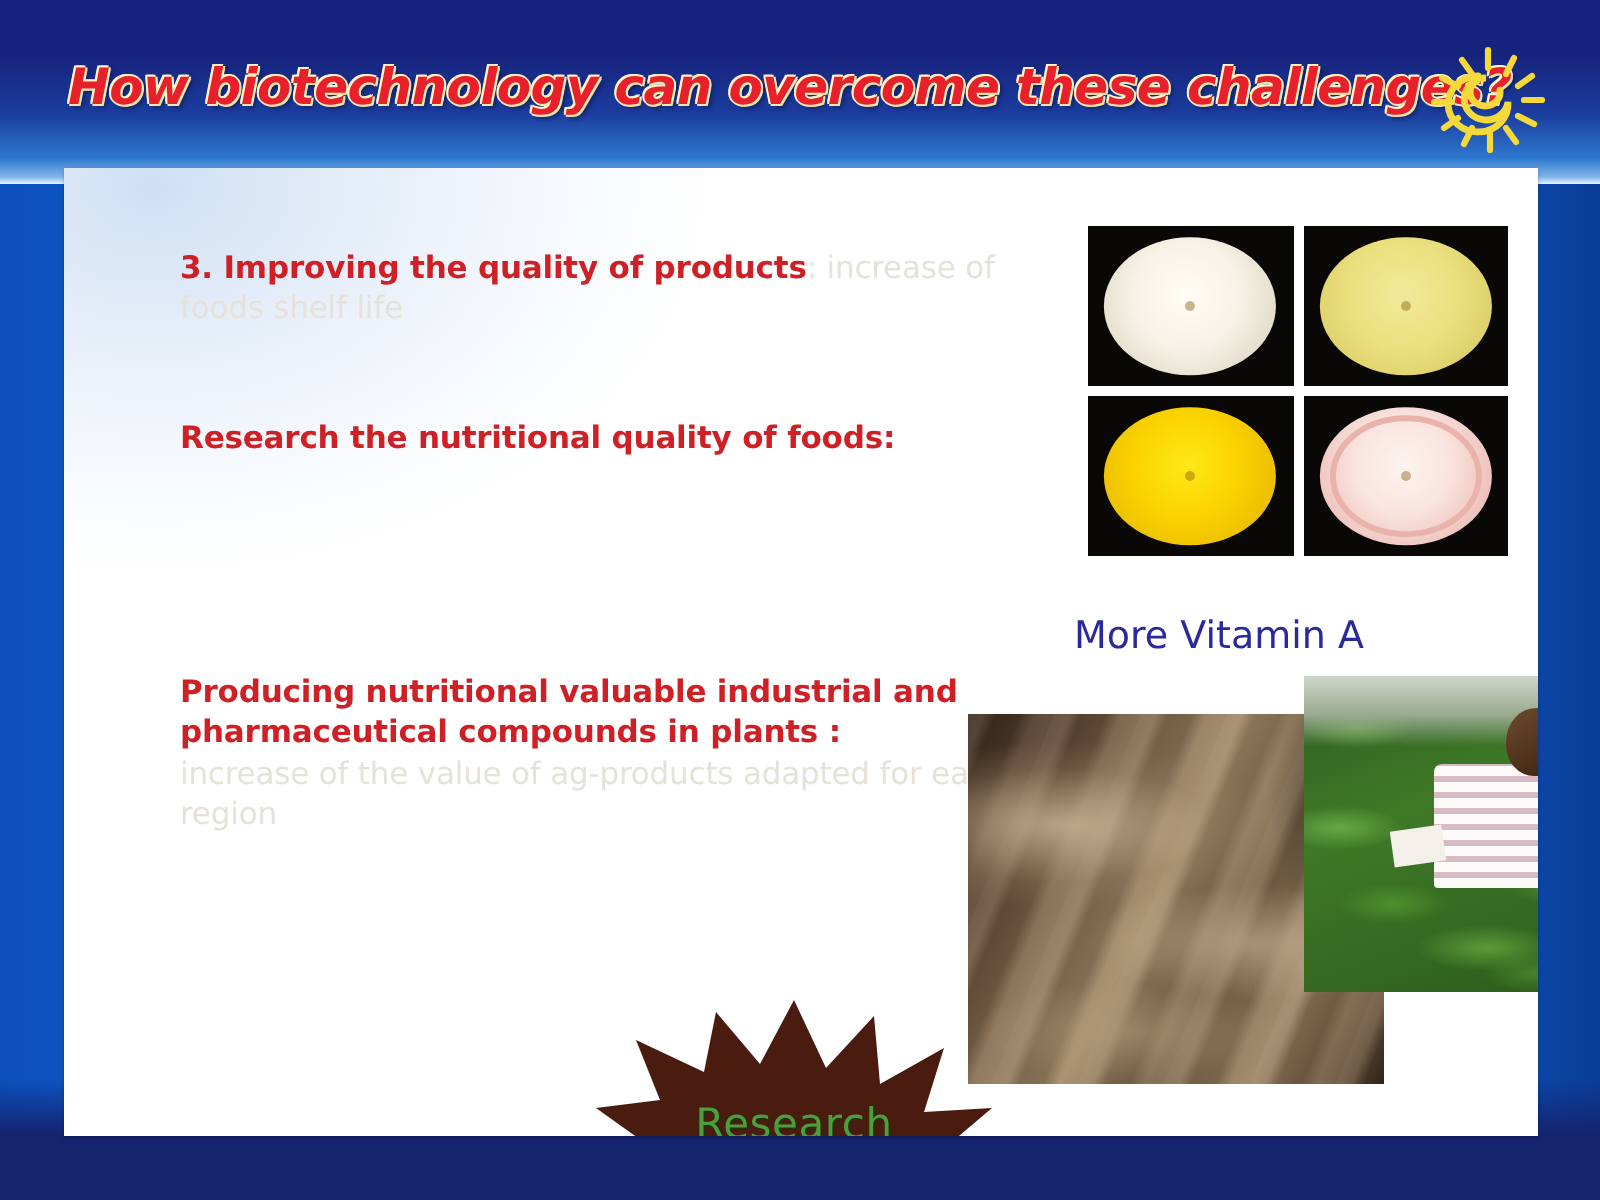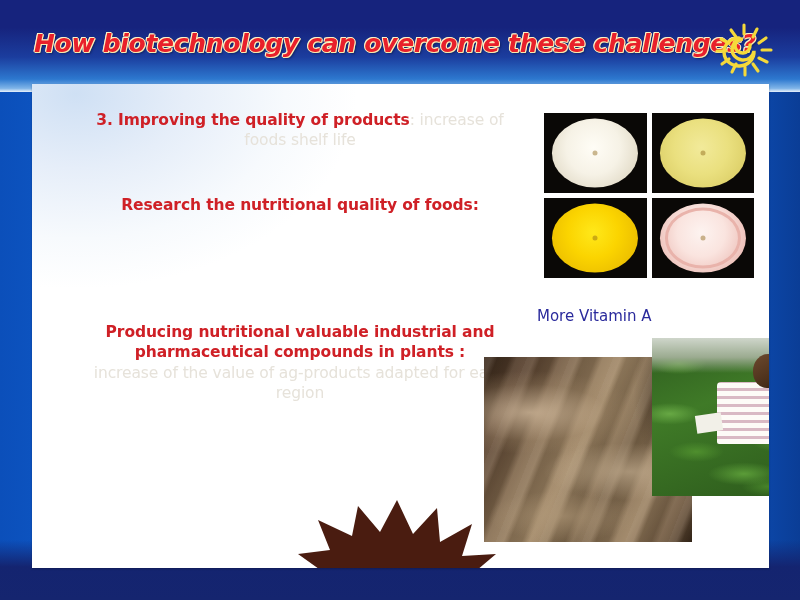--- a/index.html
+++ b/index.html
@@ -123,21 +123,21 @@
   }
 
   
   .text-col {
     position: absolute;
     left: 58px;
     top: 26px;
     width: 430px;
     z-index: 3;
   }
-  .para { margin: 0 0 20px 0; text-align: center; }
+  .para { margin: 14px 0 20px 0; }
   .para-lead {
     font-family: "DejaVu Sans", sans-serif;
     font-size: 15.5px;
     font-weight: bold;
     color: #cf2026;
     line-height: 1.32;
     letter-spacing: -0.1px;
   }
   .para-sub {
     font-family: "DejaVu Sans", sans-serif;
@@ -195,21 +195,21 @@
     border-radius: 50%;
     background: rgba(140,100,20,.45);
   }
 
   
   .vitamin-caption {
     position: absolute;
     left: 505px;
     top: 223px;
     font-family: "DejaVu Sans", sans-serif;
-    font-size: 15px;
+    font-size: 19px;
     color: #2a2a9c;
     z-index: 5;
     white-space: nowrap;
   }
 
   
   .roots-photo {
     position: absolute;
     left: 452px;
     top: 273px;
@@ -388,17 +388,18 @@
       <div class="sky"></div>
       <div class="shirt"></div>
       <div class="head"></div>
       <div class="paper"></div>
     </div>
 
     <div class="starburst-wrap">
       <svg viewBox="0 0 202 140" width="202" height="140">
         <polygon points="101,2 117,36 141,10 144,44 176,26 166,58 200,56 174,78 199,96 163,100 178,130 145,116 141,139 122,112 104,138 94,110 74,136 68,104 36,122 44,92 6,98 30,76 2,56 34,52 22,22 56,38 62,8 84,34" fill="#4a1c10"></polygon>
       </svg>
+      <div class="star-text">Research</div>
     </div>
 
   </div>
 
 </div>
 
 </body></html>

